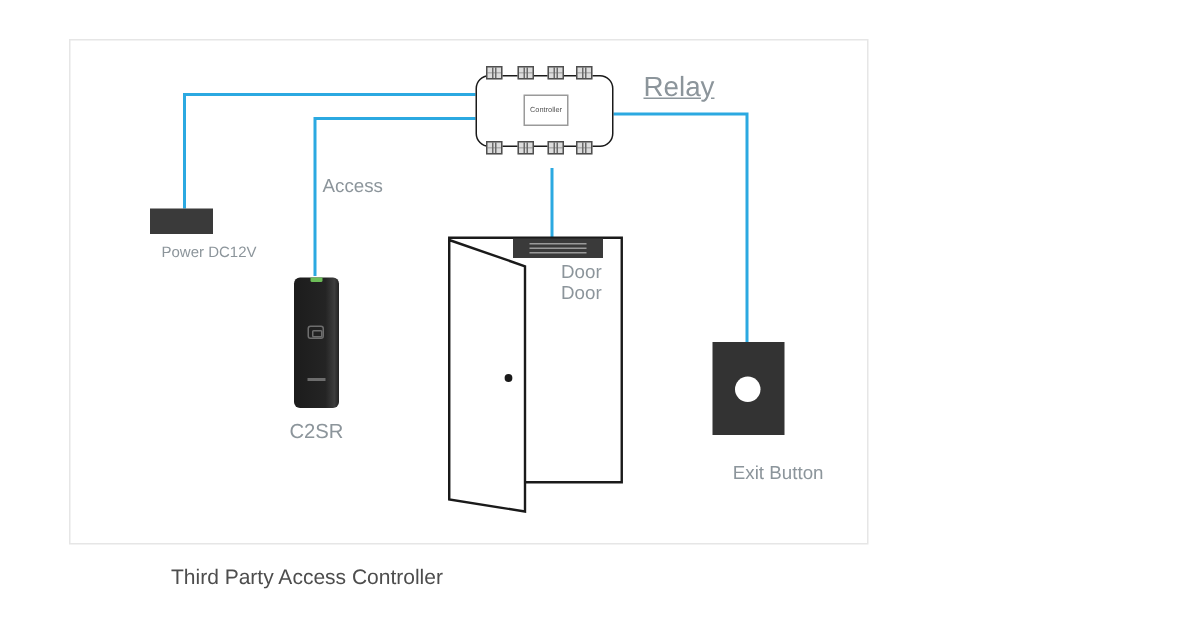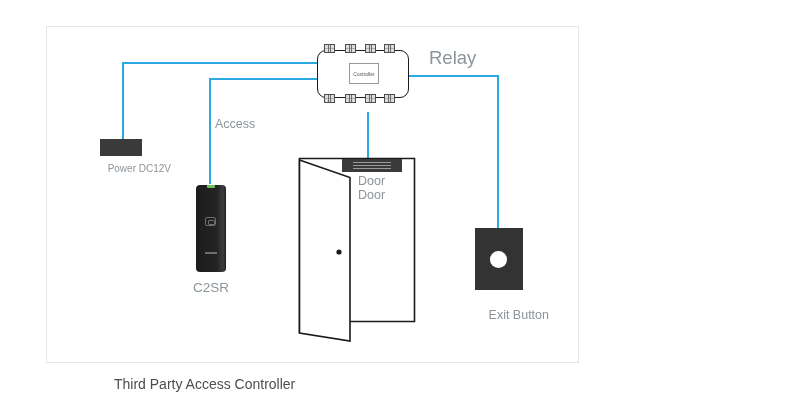--- a/index.html
+++ b/index.html
@@ -46,28 +46,28 @@
   }
   .reader-led{left:11px;top:0px;width:8px;height:3px;background:var(--reader_led,#6DBE58);border-radius:0 0 1px 1px;position:absolute;}
   .reader-icon{left:9px;top:32px;width:11px;height:9px;border:1px solid #6e6e6e;border-radius:2px;box-sizing:border-box;position:absolute;}
   .reader-icon:after{content:"";position:absolute;left:2px;top:2px;width:5px;height:3px;border:1px solid #6e6e6e;border-radius:1px;}
   .reader-brand{left:9px;top:67px;width:12px;height:2px;background:#7a7a7a;opacity:.85;position:absolute;}
   .reader-label{left:181px;top:280px;width:60px;text-align:center;font-size:13.5px;}
   
   .lock-bar{left:342px;top:159px;width:60px;height:13px;background:var(--device,#3A3A3A);
     display:flex;flex-direction:column;align-items:center;justify-content:center;gap:2px;}
   .lock-bar i{display:block;width:38px;height:1px;background:#9a9a9a;}
-  .doorlock-label{left:358px;top:174px;font-size:12.5px;line-height:14px;}
+  .doorlock-label{left:374px;top:174px;font-size:12.5px;line-height:14px;}
   
   .exit-box{left:475px;top:228px;width:48px;height:62px;background:#333;}
   .exit-dot{position:absolute;left:15px;top:23px;width:17px;height:17px;border-radius:50%;background:#fff;}
   .exit-label{left:449px;top:308px;width:100px;text-align:right;font-size:12.5px;}
   
   .wiegand-label{left:215px;top:117px;font-size:12.5px;}
-  .relay-label{left:429px;top:47px;font-size:18.5px;}
+  .relay-label{left:429px;top:47px;font-size:18.5px;text-decoration:underline;}
   
   .caption{left:114px;top:376px;width:400px;font-size:14px;color:var(--caption_color,#4D4D4D);}
 </style>
 </head>
 <body>
 
 <div class="stage">
 
   <div class="abs diagram-border"></div>
 

